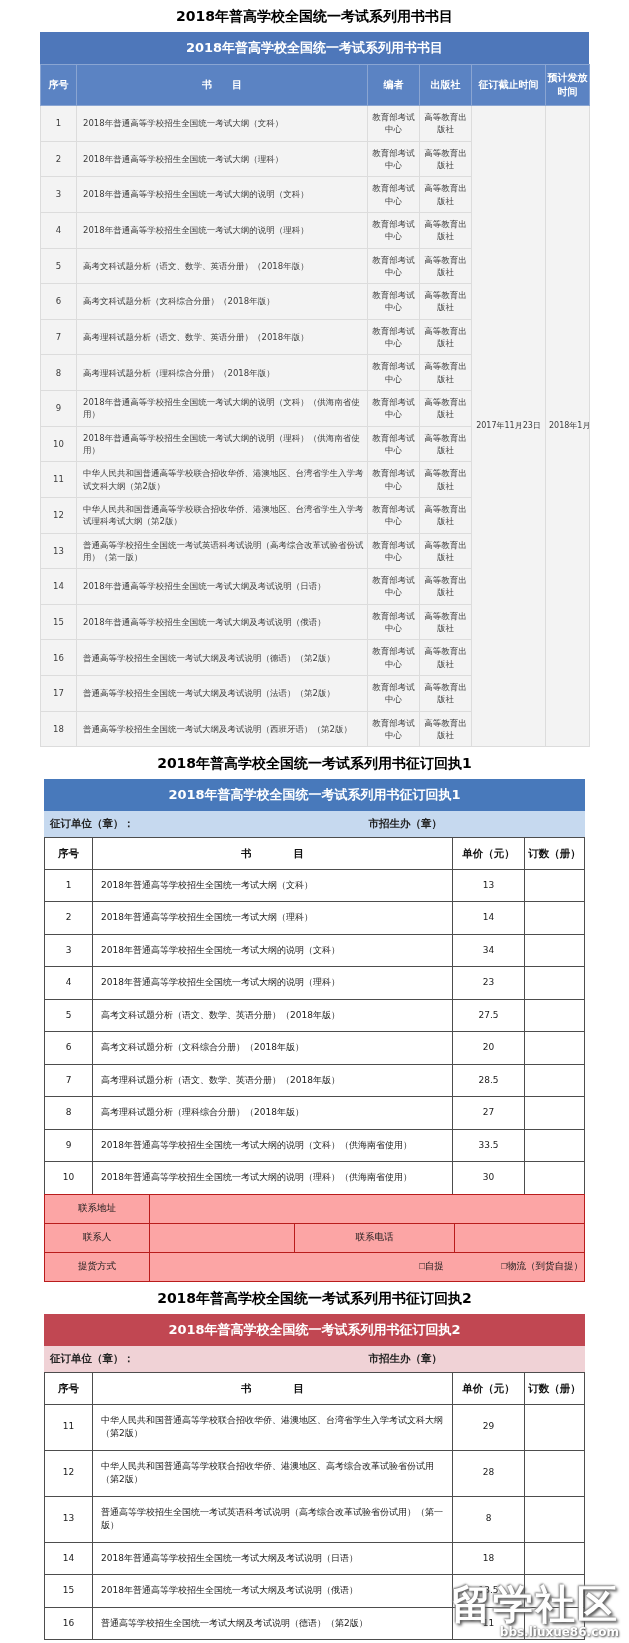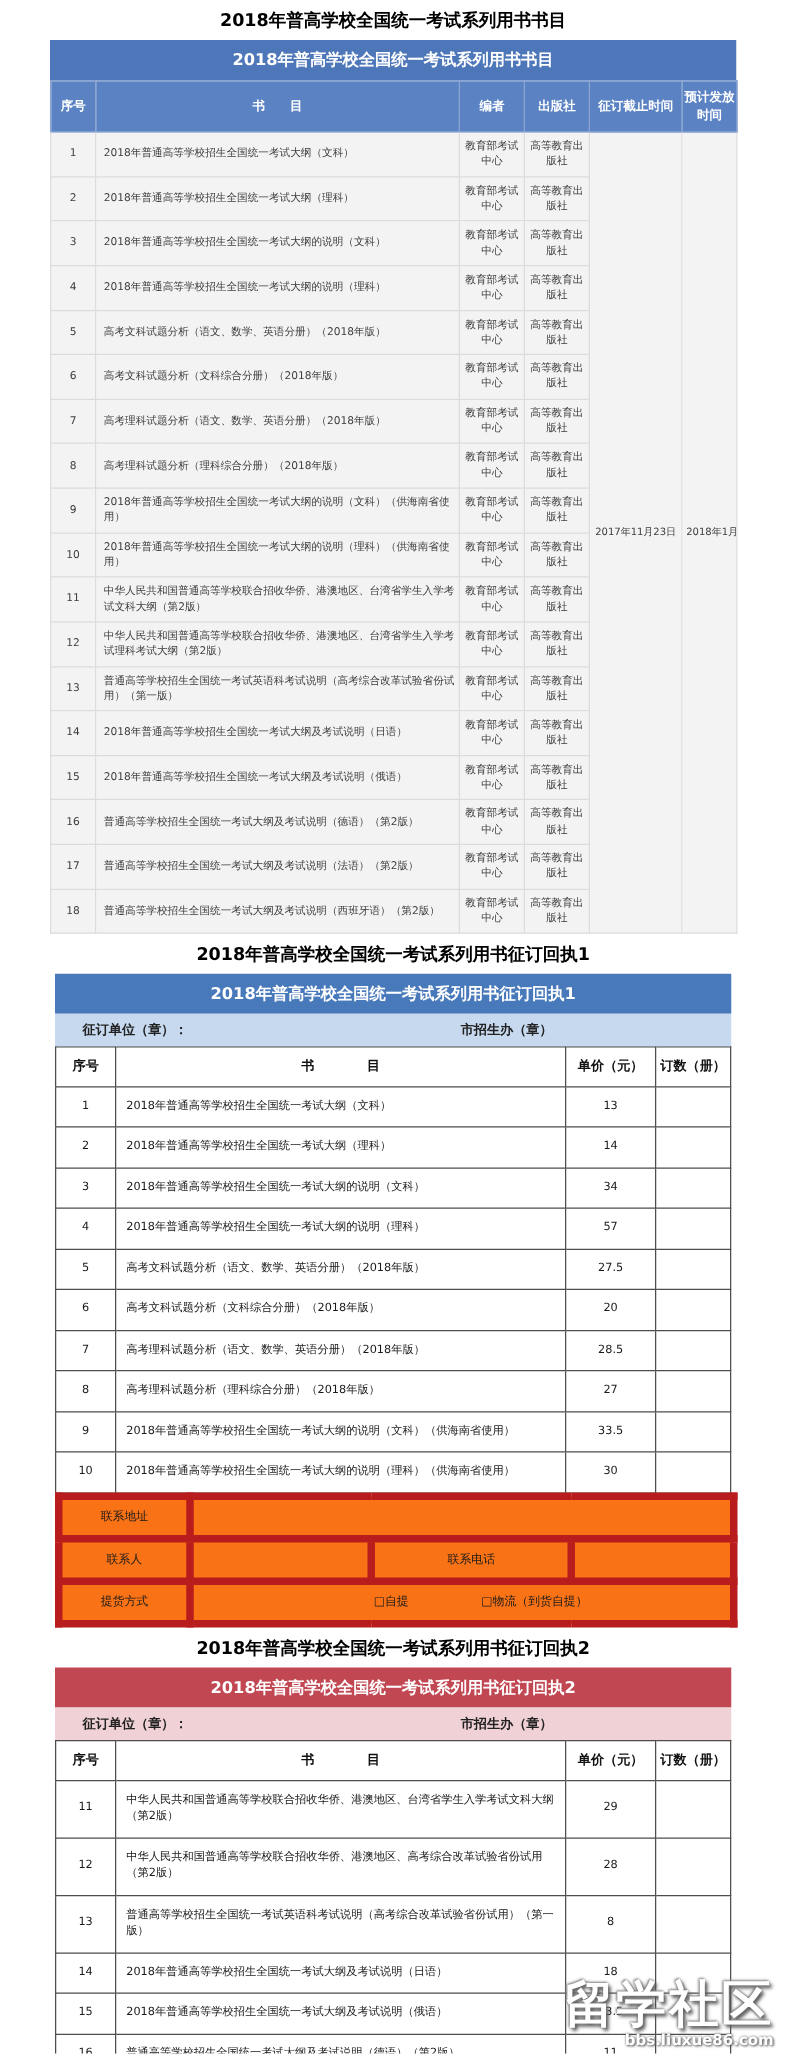--- a/index.html
+++ b/index.html
@@ -5,37 +5,37 @@
   html,body{margin:0;padding:0;background:#ffffff;}
   body{font-family:"DejaVu Sans","Liberation Sans",sans-serif;}
   .page{position:relative;width:629px;height:1643px;background:#fff;overflow:hidden;}
   .page-title{text-align:center;font-weight:bold;font-size:14px;color:#000;padding:8px 0 6px 0;}
   .tbl-wrap{margin:0 40px;}
   .tbl-wrap2{margin:0 44px;}
   .bar{color:#fff;font-weight:bold;font-size:13px;text-align:center;padding:7px 0;}
   .bar-blue1{background:#4e77ba;}
   .bar-blue2{background:#4879bb;}
   .bar-red{background:#c14752;}
-  .band{position:relative;font-size:10.5px;font-weight:bold;color:#222;padding:6px 22px;height:14px;}
+  .band{position:relative;font-size:10.5px;font-weight:bold;color:#222;padding:6px 6px;height:14px;}
   .band-blue{background:#c6d9ef;}
   .band-red{background:#f0d2d6;}
   .band .office{position:absolute;left:60%;top:6px;}
   table{border-collapse:collapse;width:100%;table-layout:fixed;padding-left:16px;}
   
   .t1 th{background:#5b83c3;color:#fff;font-size:10px;font-weight:bold;border:1px solid #8aa5d2;padding:6px 1px;}
   .t1 td{background:#f3f3f3;border:1px solid #dcdcdc;font-size:8.5px;color:#3c3c3c;padding:5px 3px;text-align:center;vertical-align:middle;line-height:1.45;}
   .t1 td.c-title{text-align:left;padding-left:6px;}
   .t1 td.c-deadline,.t1 td.c-release{font-size:8px;white-space:nowrap;overflow:hidden;}
   
   .order th{background:#fff;color:#111;font-size:10.5px;font-weight:bold;border:1px solid #4d4d4d;padding:8px 2px;line-height:1.4;}
   .order td{background:#fff;border:1px solid #4d4d4d;font-size:9px;color:#1a1a1a;padding:9px 4px;text-align:center;line-height:1.5;}
   .order td.c-title{text-align:left;padding-left:8px;}
   .contact{margin-top:-1px;}
-  .contact td{background:#f97316;border:6px solid #b91c1c;font-size:9.5px;color:#1a1a1a;height:26px;text-align:center;}
-  .contact td.options{text-align:center;}
+  .contact td{background:#fca5a5;border:1px solid #b91c1c;font-size:9.5px;color:#1a1a1a;height:26px;text-align:center;font-family:Liberation Serif, serif;}
+  .contact td.options{text-align:right;}
   .contact .opt1{margin-left:30px;}
   .contact .opt2{margin-left:55px;}
   
   .watermark{position:absolute;right:10px;bottom:4px;text-align:right;color:#fff;pointer-events:none;}
   .watermark .wm1{font-size:40px;font-weight:bold;letter-spacing:2px;line-height:1.05;
      text-shadow:0 0 2px #777,2px 2px 3px #555,-1px -1px 2px #999;}
   .watermark .wm2{font-size:12px;font-weight:bold;text-shadow:0 0 2px #777,1px 1px 2px #555;}
 </style>
 </head>
 <body>
@@ -218,21 +218,21 @@
           </tr>
           <tr>
             <td class="c-no">3</td>
             <td class="c-title">2018年普通高等学校招生全国统一考试大纲的说明（文科）</td>
             <td class="c-price">34</td>
             <td class="c-qty"></td>
           </tr>
           <tr>
             <td class="c-no">4</td>
             <td class="c-title">2018年普通高等学校招生全国统一考试大纲的说明（理科）</td>
-            <td class="c-price">57</td>
+            <td class="c-price">23</td>
             <td class="c-qty"></td>
           </tr>
           <tr>
             <td class="c-no">5</td>
             <td class="c-title">高考文科试题分析（语文、数学、英语分册）（2018年版）</td>
             <td class="c-price">27.5</td>
             <td class="c-qty"></td>
           </tr>
           <tr>
             <td class="c-no">6</td>

